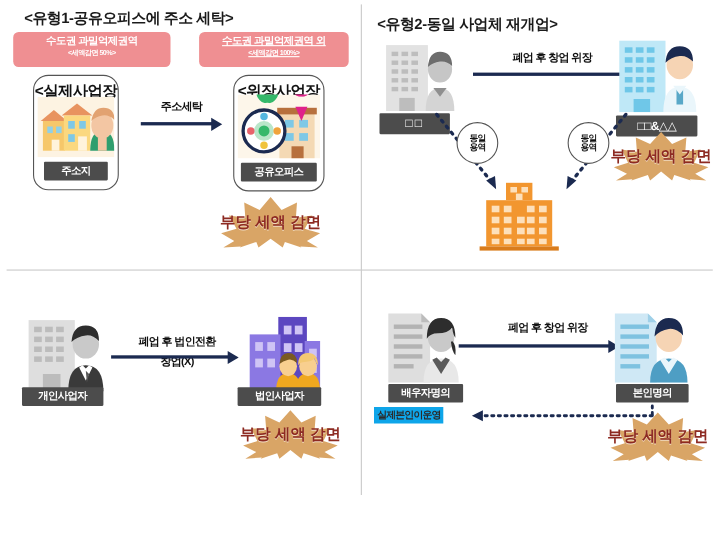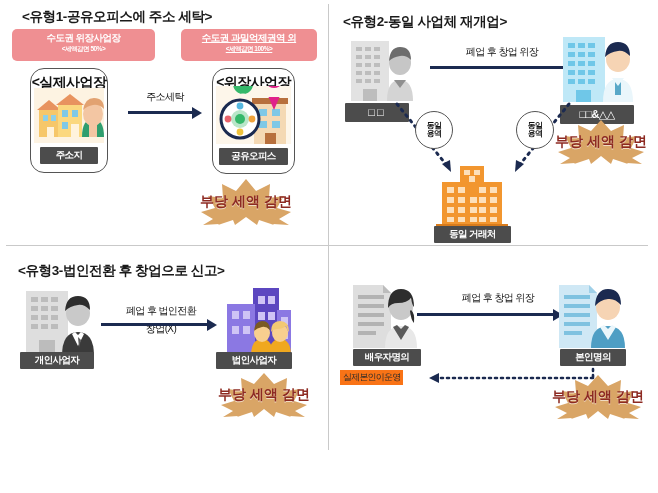--- a/index.html
+++ b/index.html
@@ -66,31 +66,31 @@
     font-weight:bold;
     text-align:center;
     letter-spacing:-0.6px;
     padding:2px 5px;
     box-sizing:border-box;
     white-space:nowrap;
     border-radius:1px;
   }
   .tanlabel{
     position:absolute;
-    background:#f97316;
+    background:#0ea5e9;
     color:#2b2b2b;
     font-size:9px;
-    font-weight:normal;
+    font-weight:bold;
     letter-spacing:-0.8px;
     padding:1px 3px;
     white-space:nowrap;
   }
   .arrow-label{
     position:absolute;
-    font-size:10px;font-weight:normal;color:#111;
+    font-size:10px;font-weight:bold;color:#111;
     letter-spacing:-0.6px;text-align:center;white-space:nowrap;
   }
   .solid-arrow{position:absolute;height:14px;}
   .solid-arrow .shaft{position:absolute;left:0;top:5px;height:3px;background:#1b2a50;}
   .solid-arrow .head{
     position:absolute;top:1px;width:0;height:0;
     border-top:6px solid transparent;border-bottom:6px solid transparent;
     border-left:10px solid #1b2a50;
   }
   .burst{position:absolute;}
@@ -118,21 +118,21 @@
 <div id="page">
 
   <div class="divider" id="div-v"></div>
   <div class="divider" id="div-h"></div>
 
   <div class="quad" id="q1">
 
     <div class="qtitle" style="left:22px;top:8px;font-size:13.5px;">&lt;유형1-공유오피스에 주소 세탁&gt;</div>
 
     <div class="pink-band" style="left:12px;top:29px;width:143px;height:32px;">
-      <span class="l1">수도권 위장사업장</span>
+      <span class="l1">수도권 과밀억제권역</span>
       <span class="l2">&lt;세액감면 50%&gt;</span>
     </div>
     <div class="pink-band" style="left:181px;top:29px;width:136px;height:32px;text-decoration:underline;">
       <span class="l1">수도권 과밀억제권역 외</span>
       <span class="l2">&lt;세액감면 100%&gt;</span>
     </div>
 
     <div class="card" style="left:30px;top:68px;width:78px;height:105px;">
       <div class="card-title">&lt;실제사업장&gt;</div>
     </div>
@@ -322,33 +322,31 @@
           <rect x="45" y="41" width="7" height="6"></rect>
             <rect x="56" y="41" width="7" height="6"></rect>
           <rect x="13" y="51" width="7" height="5"></rect>
             <rect x="24" y="51" width="7" height="5"></rect>
           <rect x="36" y="51" width="7" height="5"></rect>
           <rect x="45" y="51" width="7" height="5"></rect>
             <rect x="56" y="51" width="7" height="5"></rect>
         </g>
       </svg>
     </div>
-    <div class="darklabel" style="left:105px;top:226px;width:77px;">동일 거래처</div>
 
     <div class="burst" style="left:214px;top:119px;width:116px;height:46px;">
       <svg width="116" height="46" viewBox="0 0 116 46">
         <polygon points="58,1 68,12 81,6 80,19 94,17 88,29 101,33 89,39 99,45 84,44 85,45 70,40 68,45 58,37 48,45 46,40 31,45 32,44 17,45 27,39 15,33 28,29 22,17 36,19 35,6 48,12" fill="#d9a566"></polygon>
       </svg>
       <div class="btext">부당 세액 감면</div>
     </div>
   </div>
 
   <div class="quad" id="q3">
 
-    <div class="qtitle" style="left:18px;top:16px;font-size:13.5px;">&lt;유형3-법인전환 후 창업으로 신고&gt;</div>
 
     <div class="illus" style="left:22px;top:42px;width:78px;height:68px;">
       <svg width="78" height="68" viewBox="0 0 78 68">
         <rect x="4" y="3" width="42" height="65" fill="#dedede"></rect>
         <g fill="#bcbcbc">
           <rect x="9" y="9" width="7" height="5"></rect>
             <rect x="19" y="9" width="7" height="5"></rect>
             <rect x="29" y="9" width="7" height="5"></rect>
           <rect x="9" y="18" width="7" height="5"></rect>
             <rect x="19" y="18" width="7" height="5"></rect>

